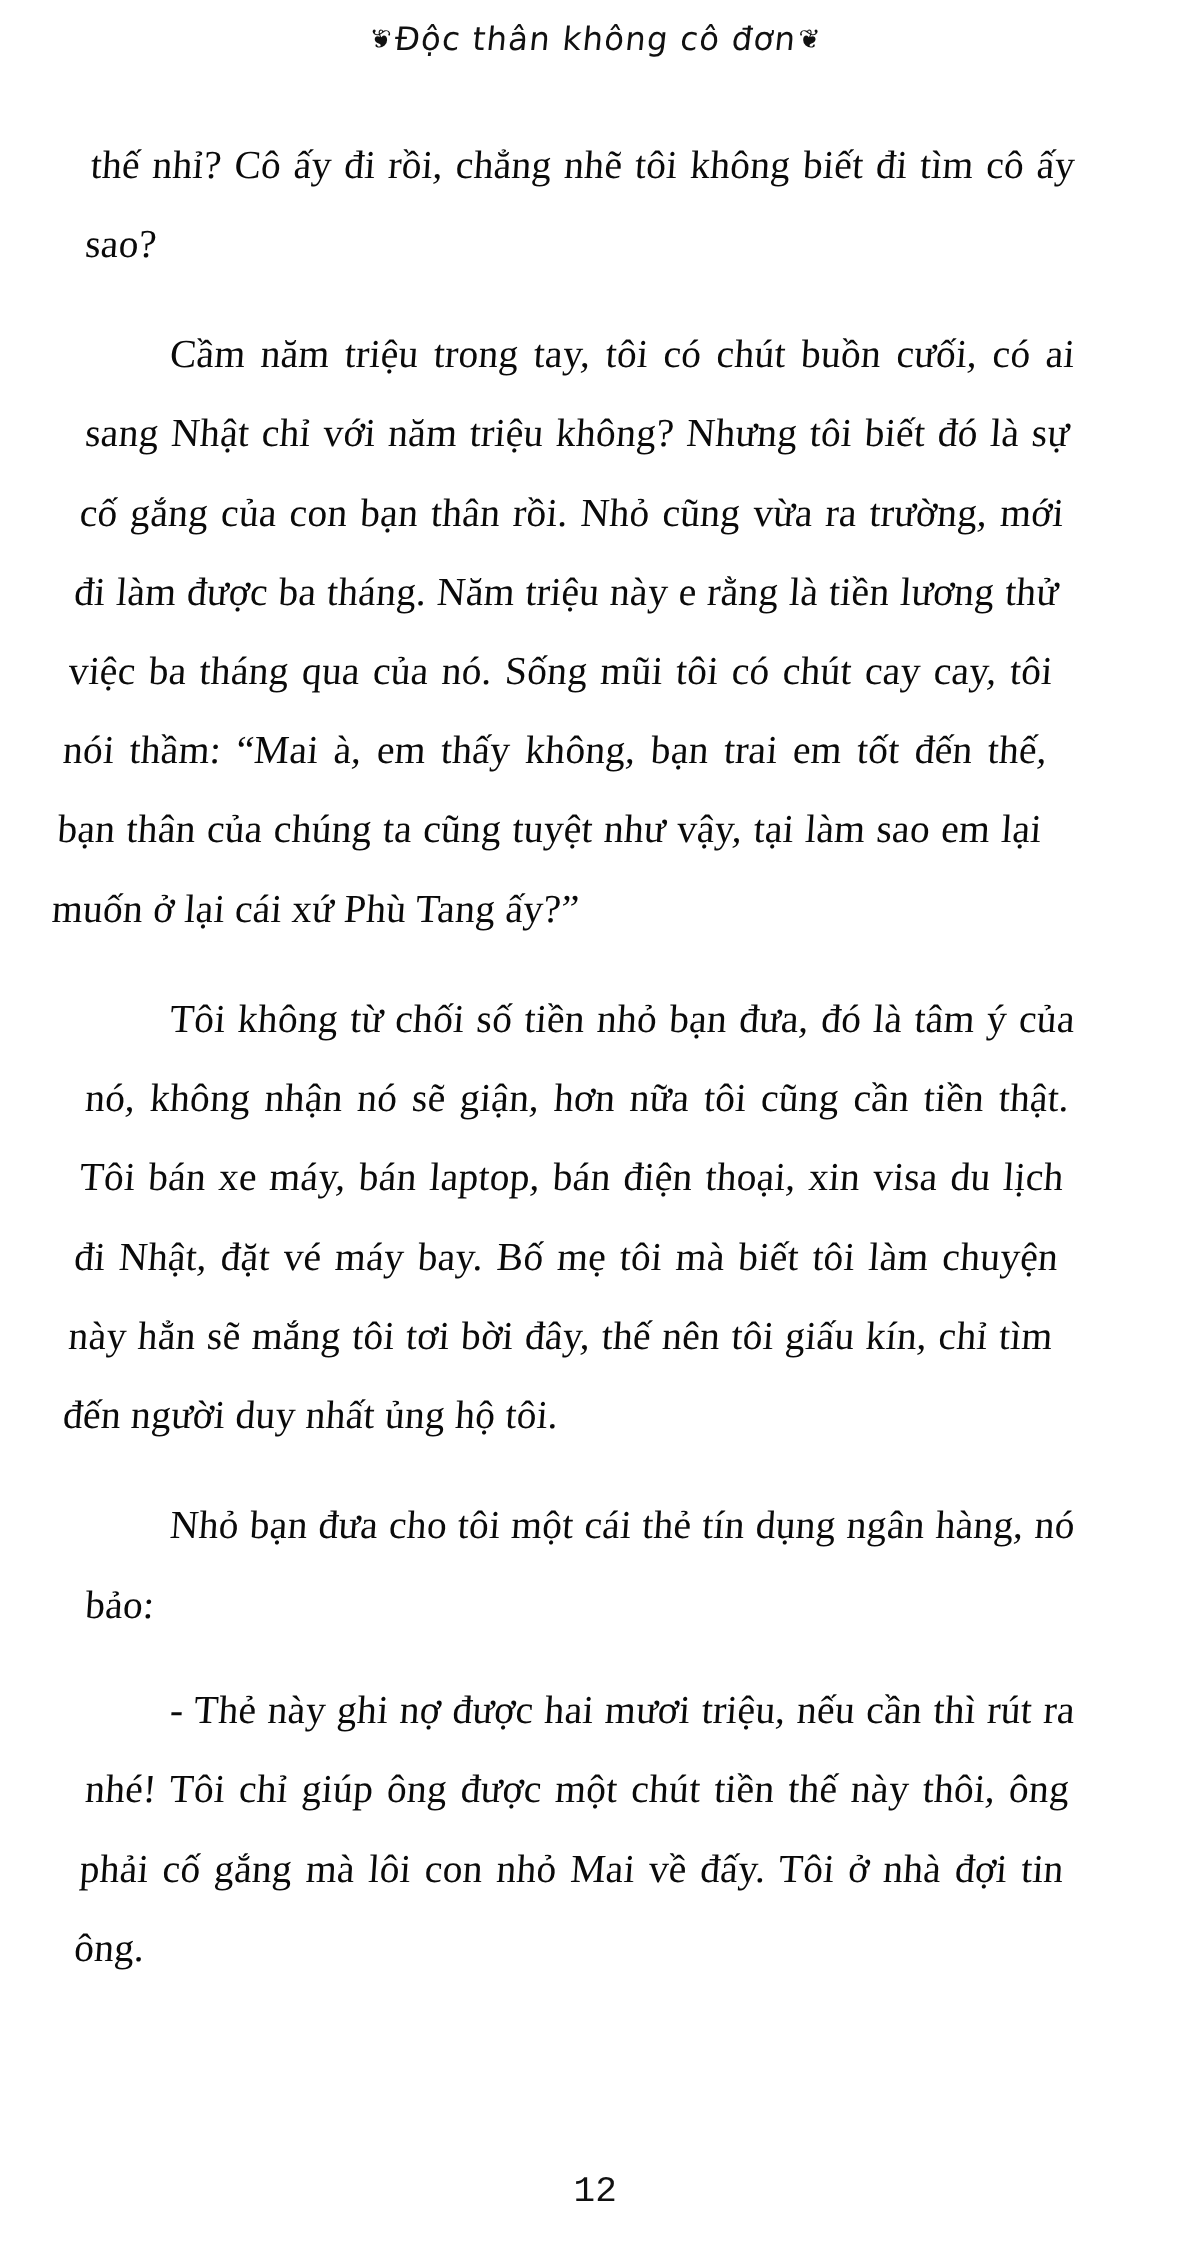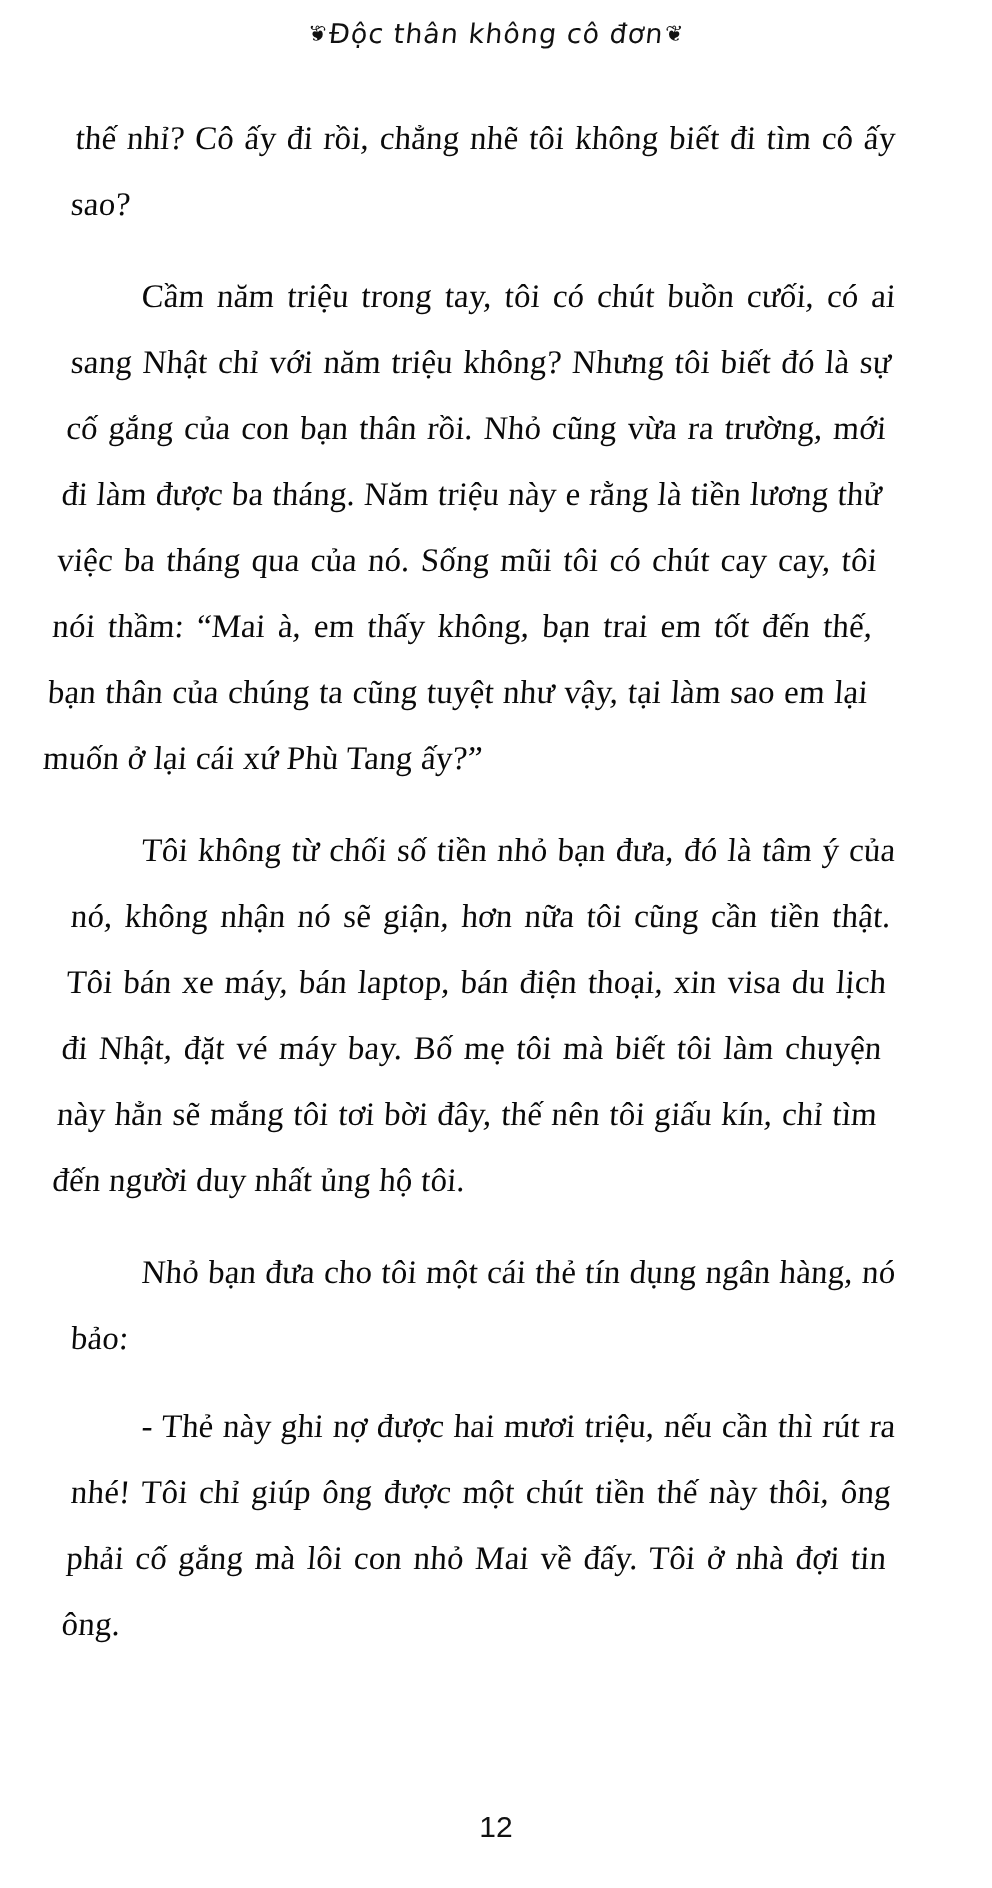--- a/index.html
+++ b/index.html
@@ -66,21 +66,21 @@
   .slant-wrap { }
 
   
   .folio {
     position: absolute;
     bottom: 44px;
     left: 0;
     width: 992px;
     text-align: center;
     font-size: 30px;
-    font-family: Liberation Sans, sans-serif;
+    font-family: Liberation Mono, monospace;
     color: #111;
   }
 </style>
 </head>
 <body>
 
 <div class="page">
 
   <div class="running-head">
     <span class="orn left">❦</span><span class="rh-text">Độc thân không cô đơn</span><span class="orn right">❦</span>

